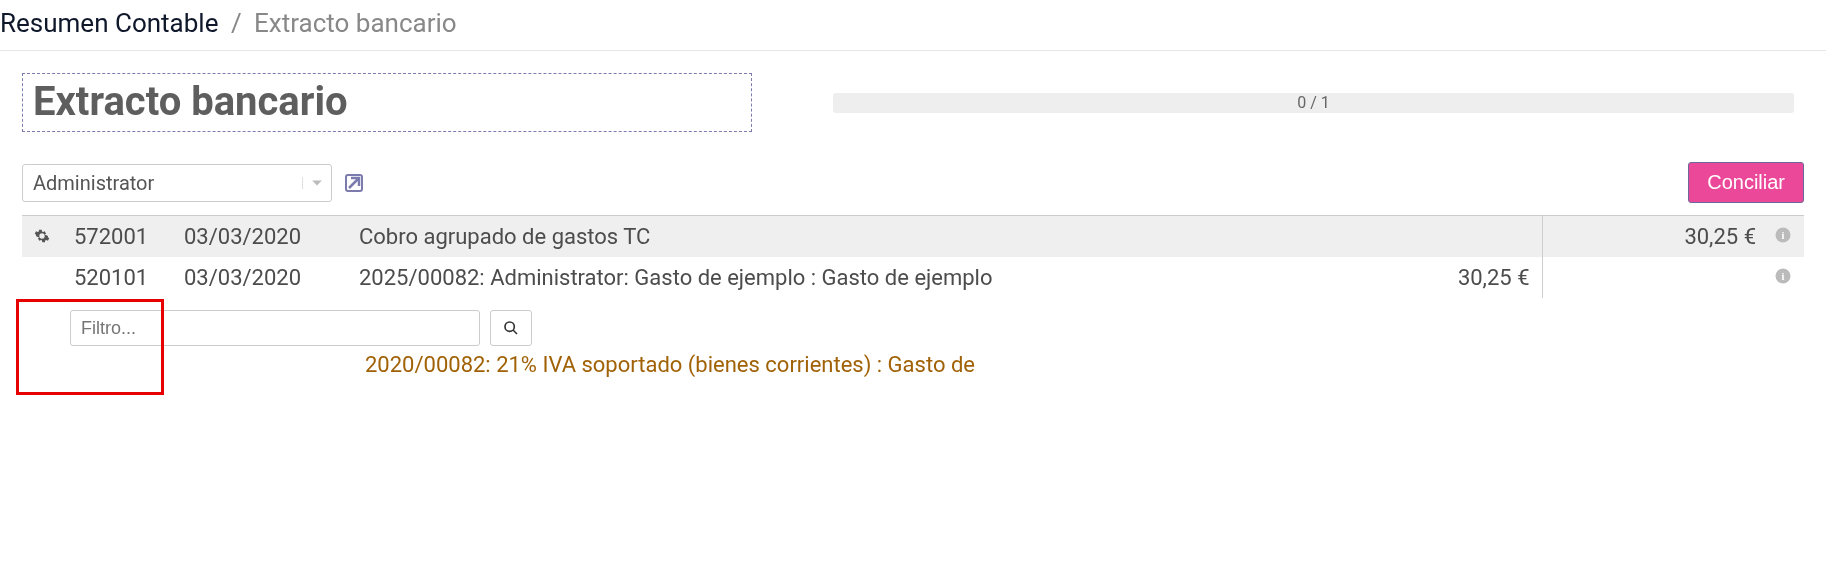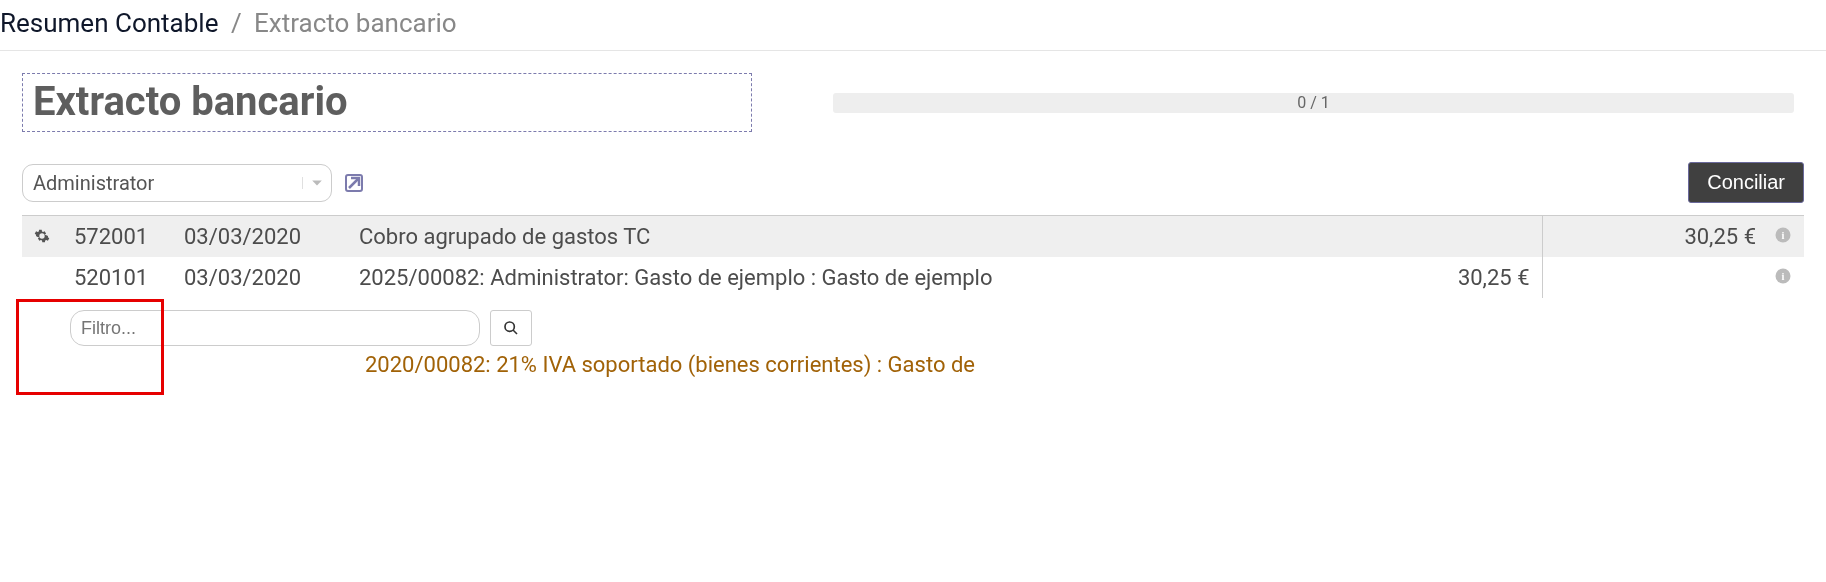--- a/index.html
+++ b/index.html
@@ -60,21 +60,21 @@
       color: #666;
       margin-left: 21px;
     }
     .controls-row {
       display: flex;
       align-items: center;
       padding: 0 22px 12px 22px;
     }
     .partner-select {
       border: 1px solid #ccc;
-      border-radius: 11px;
+      border-radius: 3px;
       background: #fff;
       display: flex;
       align-items: center;
       height: 38px;
       padding: 0 8px 0 10px;
       font-size: 20px;
       min-width: 310px;
       color: #555;
       cursor: pointer;
     }
@@ -91,21 +91,21 @@
       margin-left: 10px;
       cursor: pointer;
       display: inline-flex;
       align-items: center;
       justify-content: center;
     }
     .spacer {
       flex: 1;
     }
     .reconcile-btn {
-      background: #404040;
+      background: #ec4899;
       color: #fff;
       border: 1px solid #6a699b;
       border-radius: 3px;
       padding: 8px 18px;
       font-size: 20px;
       cursor: pointer;
     }
     .table-wrap {
       padding: 0 22px;
     }
@@ -160,21 +160,21 @@
       height: 96px;
     }
     .filter-row {
       padding: 12px 22px 0 70px;
       display: flex;
       align-items: center;
       gap: 10px;
     }
     .filter-input {
       border: 1px solid #ccc;
-      border-radius: 14px;
+      border-radius: 3px;
       height: 36px;
       padding: 0 10px;
       font-size: 18px;
       width: 410px;
       color: #888;
     }
     .search-btn {
       border: 1px solid #ccc;
       border-radius: 3px;
       height: 36px;

